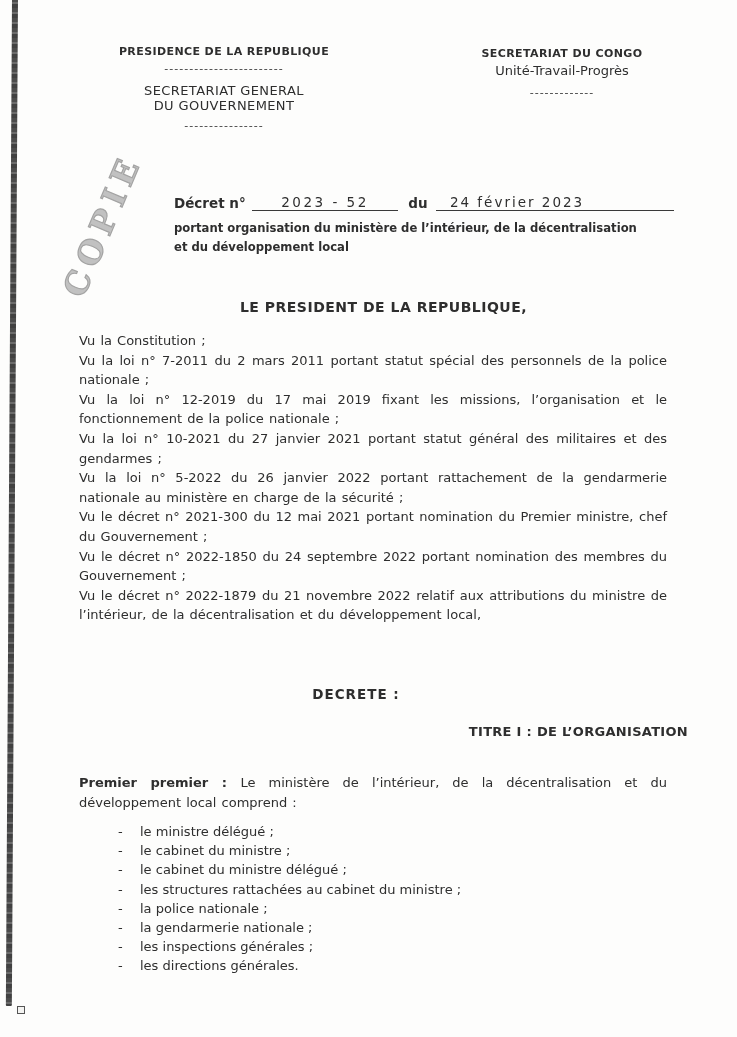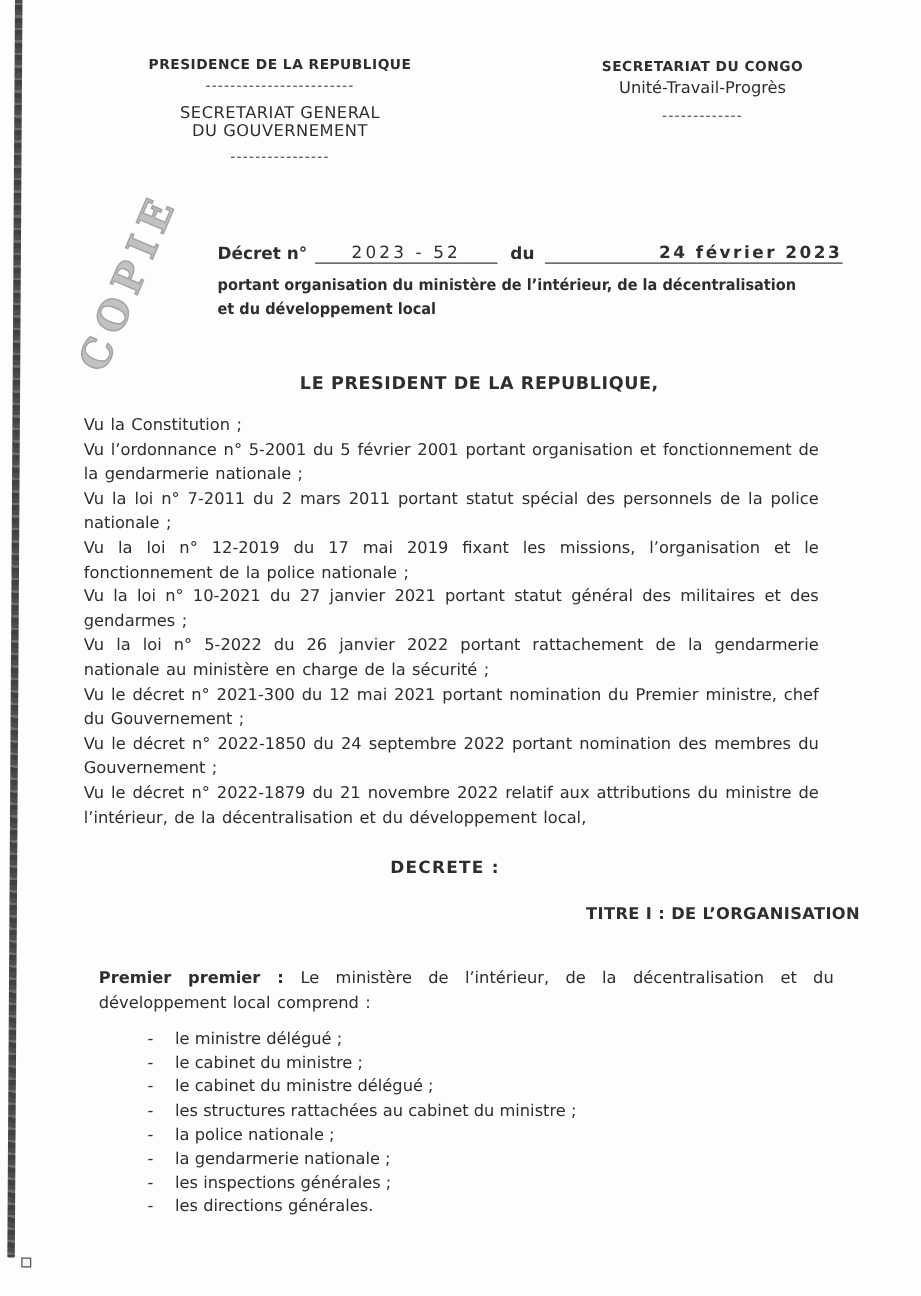--- a/index.html
+++ b/index.html
@@ -58,42 +58,42 @@
     -webkit-text-stroke: 1.2px #7e7e7e;
     opacity: 0.7;
   }
 
   
   .decree { position: absolute; left: 174px; top: 194px; width: 500px; font-size: 13.5px; }
   .decree-row { white-space: nowrap; }
   .decree-label { font-weight: bold; }
   .u { display: inline-block; border-bottom: 1.5px solid #3a3a3a; vertical-align: bottom; }
   .u-num  { width: 146px; text-align: center; letter-spacing: 2.5px; margin-left: 2px; }
-  .u-date { width: 238px; text-align: right; padding-left: 14px; letter-spacing: 2px; margin-left: 4px; box-sizing: border-box; font-weight: bold; }
+  .u-date { width: 238px; text-align: left; padding-left: 14px; letter-spacing: 2px; margin-left: 4px; box-sizing: border-box; }
   .decree-du { font-weight: bold; margin-left: 6px; }
   .subj { font-weight: bold; font-size: 12.5px; white-space: nowrap; transform: scaleX(0.93); transform-origin: left center; }
   .subj1 { margin-top: 9px; }
   .subj2 { margin-top: 4px; }
 
   
   .salutation {
     position: absolute; left: 30px; top: 299px; width: 707px;
     text-align: center; font-weight: bold; font-size: 14px; letter-spacing: 0.5px;
   }
   .decrete-heading {
     position: absolute; left: 0; top: 686px; width: 712px;
     text-align: center; font-weight: bold; font-size: 13.5px; letter-spacing: 1px;
   }
   .titre-heading {
     position: absolute; left: 0; top: 724px; width: 688px;
     text-align: right; font-weight: bold; font-size: 13px; letter-spacing: 0.3px;
   }
 
   
-  .visas { position: absolute; left: 67px; top: 331px; width: 588px; }
+  .visas { position: absolute; left: 79px; top: 331px; width: 588px; }
   .visas p { margin: 0; font-size: 13px; line-height: 19.6px; text-align: justify; word-spacing: 1px; }
 
   .article { position: absolute; left: 79px; top: 760px; width: 588px; font-size: 13px; line-height: 19.6px; text-align: justify; word-spacing: 1px; }
   .article .b { font-weight: bold; }
   .article .pre { white-space: pre; }
 
   .orglist { position: absolute; left: 118px; top: 822px; width: 500px; font-size: 13px; }
   .orglist .li { display: flex; line-height: 19.2px; }
   .orglist .dash { width: 22px; flex: 0 0 22px; }
 </style>
@@ -129,21 +129,20 @@
       <span class="u u-date">24 février 2023</span>
     </div>
     <div class="subj subj1">portant organisation du ministère de l’intérieur, de la décentralisation</div>
     <div class="subj subj2">et du développement local</div>
   </div>
 
   <div class="salutation">LE PRESIDENT DE LA REPUBLIQUE,</div>
 
   <div class="visas">
     <p>Vu la Constitution ;</p>
-    <p>Vu l’ordonnance n° 5-2001 du 5 février 2001 portant organisation et fonctionnement de la gendarmerie nationale ;</p>
     <p>Vu la loi n° 7-2011 du 2 mars 2011 portant statut spécial des personnels de la police nationale ;</p>
     <p>Vu la loi n° 12-2019 du 17 mai 2019 fixant les missions, l’organisation et le fonctionnement de la police nationale ;</p>
     <p>Vu la loi n° 10-2021 du 27 janvier 2021 portant statut général des militaires et des gendarmes ;</p>
     <p>Vu la loi n° 5-2022 du 26 janvier 2022 portant rattachement de la gendarmerie nationale au ministère en charge de la sécurité ;</p>
     <p>Vu le décret n° 2021-300 du 12 mai 2021 portant nomination du Premier ministre, chef du Gouvernement ;</p>
     <p>Vu le décret n° 2022-1850 du 24 septembre 2022 portant nomination des membres du Gouvernement ;</p>
     <p>Vu le décret n° 2022-1879 du 21 novembre 2022 relatif aux attributions du ministre de l’intérieur, de la décentralisation et du développement local,</p>
   </div>
 
   <div class="decrete-heading">DECRETE :</div>

